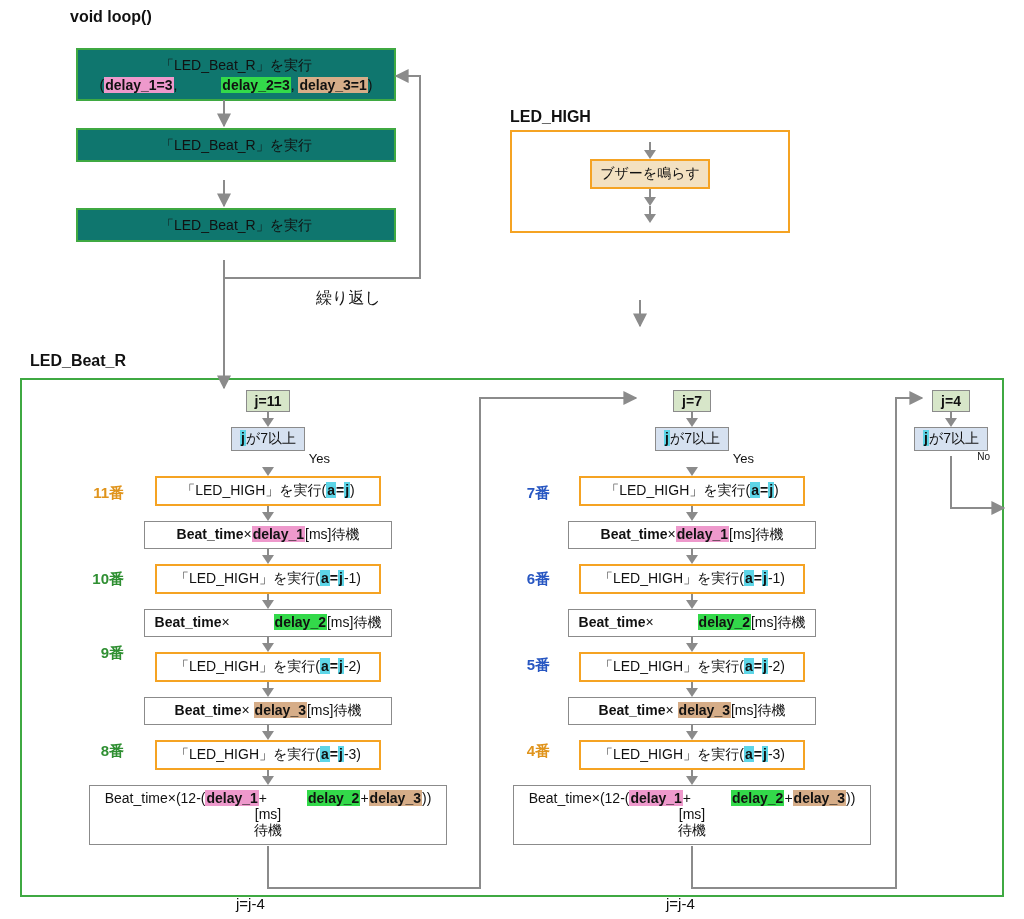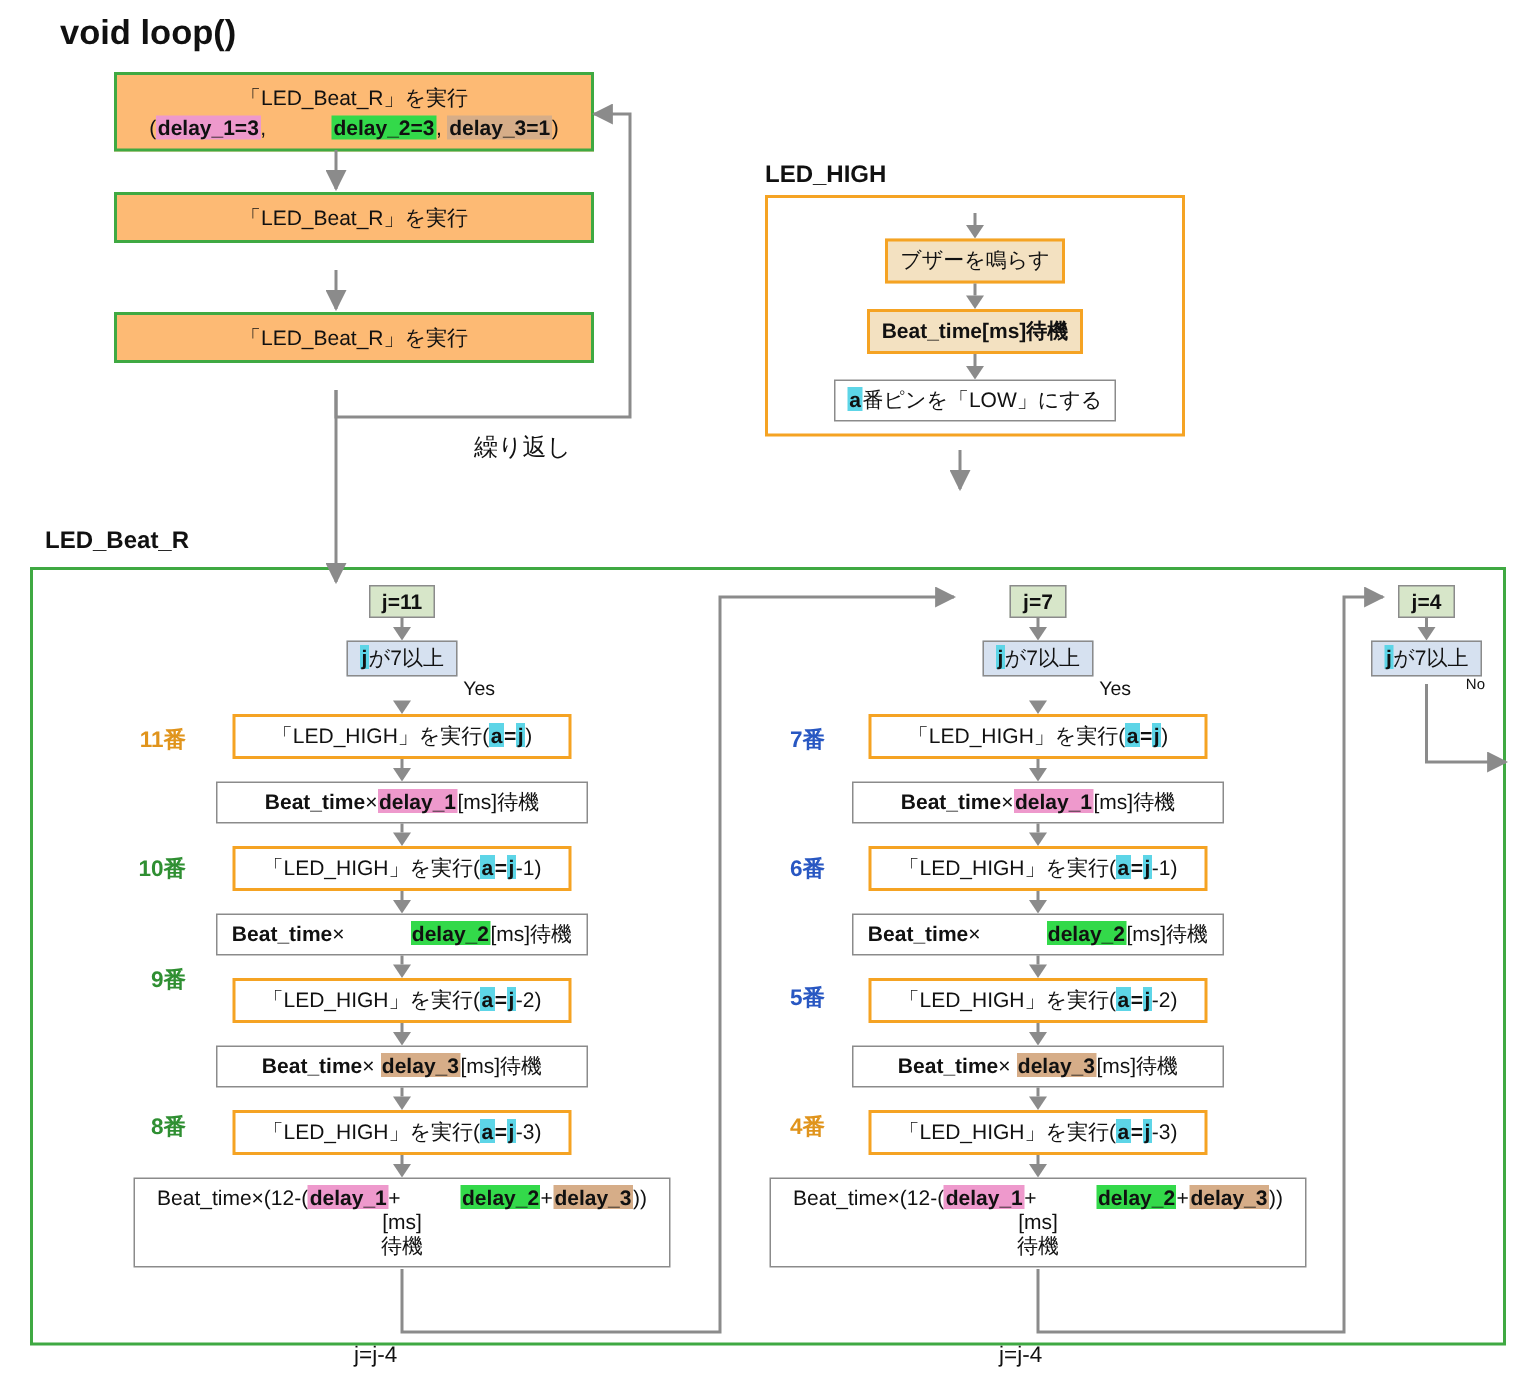--- a/index.html
+++ b/index.html
@@ -27,31 +27,32 @@
     color: #111;
   }
   .page {
     position: relative;
     width: 1024px;
     height: 919px;
   }
   .title {
     position: absolute;
     font-weight: 700;
-    font-size: 23px;
+    font-size: 16px;
+    margin-left: 30px;
   }
   .subtitle {
     position: absolute;
     font-weight: 700;
     font-size: 16px;
   }
   .gbox {
     position: absolute;
     border: 2px solid var(--green-border);
-    background: #fdba74;
+    background: #0f766e;
     text-align: center;
     padding: 6px 10px 4px 10px;
     line-height: 1.4;
   }
   .obox-outer {
     position: absolute;
     border: 2px solid var(--orange-border);
     background: #fff;
     padding: 10px 10px 8px 10px;
   }
@@ -137,26 +138,22 @@
   </div>
   <div class="abs" style="left:316px; top:288px; font-size:16px;">繰り返し</div>
 
   <div class="obox-outer" style="left:510px; top:130px; width:256px;">
     <div class="col">
       <div class="vline" style="height:8px;"></div>
         <div class="arrow-v"></div>
       <div class="obox obox-bg">ブザーを鳴らす</div>
       <div class="vline" style="height:8px;"></div>
         <div class="arrow-v"></div>
-      <div class="obox obox-bg"><b>Beat_time[ms]待機</b></div>
       <div class="vline" style="height:8px;"></div>
         <div class="arrow-v"></div>
-      <div class="plainbox">
-        <b class="hl-cyan">a</b><span>番ピンを「LOW」にする</span>
-      </div>
     </div>
   </div>
 
   <div class="abs" style="left:20px; top:378px; width:980px; height:515px; border:2px solid var(--green-border);"></div>
 
   <div class="abs col" style="left:88px; top:390px; width:360px;">
     <div class="nodebox" style="background:var(--hl-pale-green);"><b>j=11</b></div>
     <div class="vline" style="height:6px;"></div>
       <div class="arrow-v"></div>
     <div class="nodebox" style="background:var(--hl-pale-blue);">

